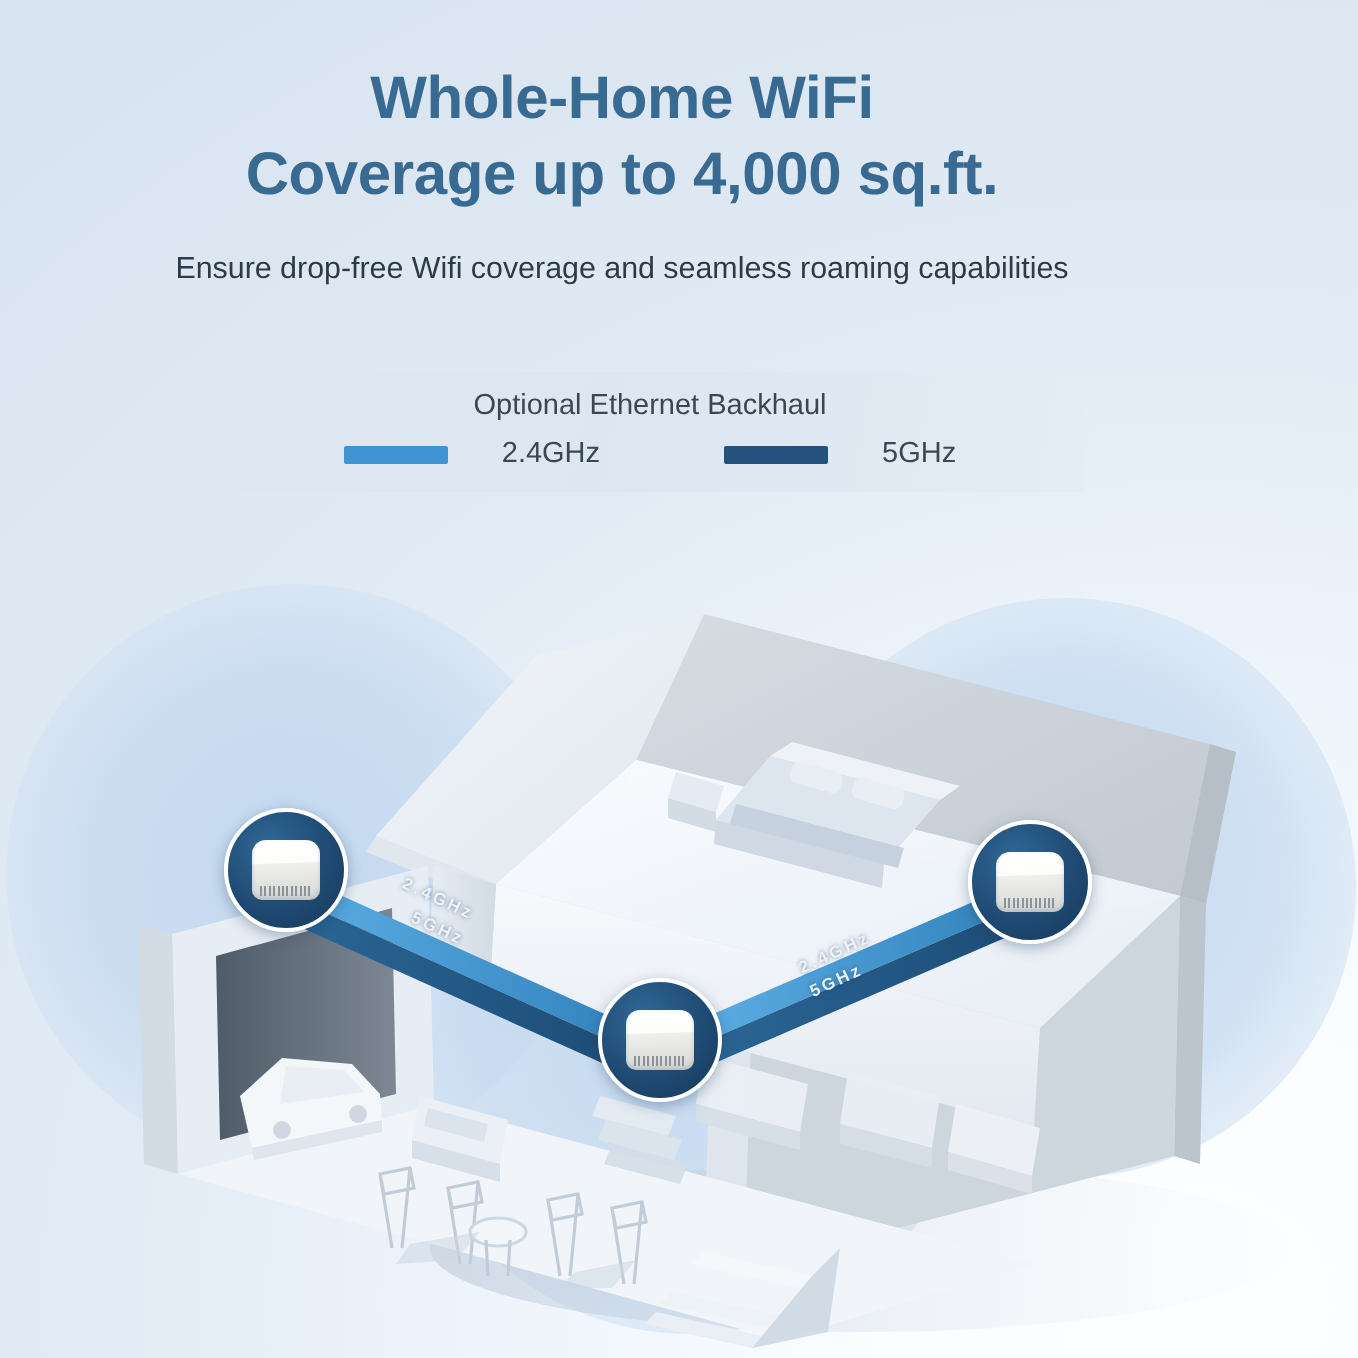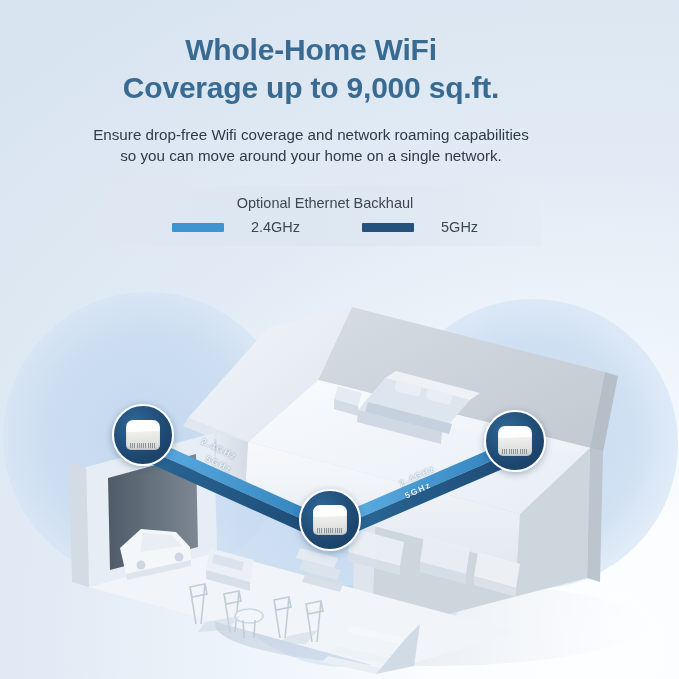--- a/index.html
+++ b/index.html
@@ -124,23 +124,22 @@
   #node-center{ left:299px; top:237px; }
   #node-right { left:484px; top:158px; }
 </style>
 </head>
 <body>
 
 <div id="bg-gradient"></div>
 
 <div id="header">
   <div class="h-line" id="title-1">Whole-Home WiFi</div>
-  <div class="h-line" id="title-2">Coverage up to 9,000 sq.ft.</div>
-  <div class="sub-line" id="sub-1">Ensure drop-free Wifi coverage and network roaming capabilities</div>
-  <div class="sub-line" id="sub-2">so you can move around your home on a single network.</div>
+  <div class="h-line" id="title-2">Coverage up to 4,000 sq.ft.</div>
+  <div class="sub-line" id="sub-1">Ensure drop-free Wifi coverage and seamless roaming capabilities</div>
 </div>
 
 <div id="legend">
   <div id="legend-title">Optional Ethernet Backhaul</div>
   <div id="legend-row">
     <div class="legend-item">
       <span class="swatch" id="swatch-24"></span>
       <span class="legend-label" id="label-24">2.4GHz</span>
     </div>
     <div class="legend-item">

